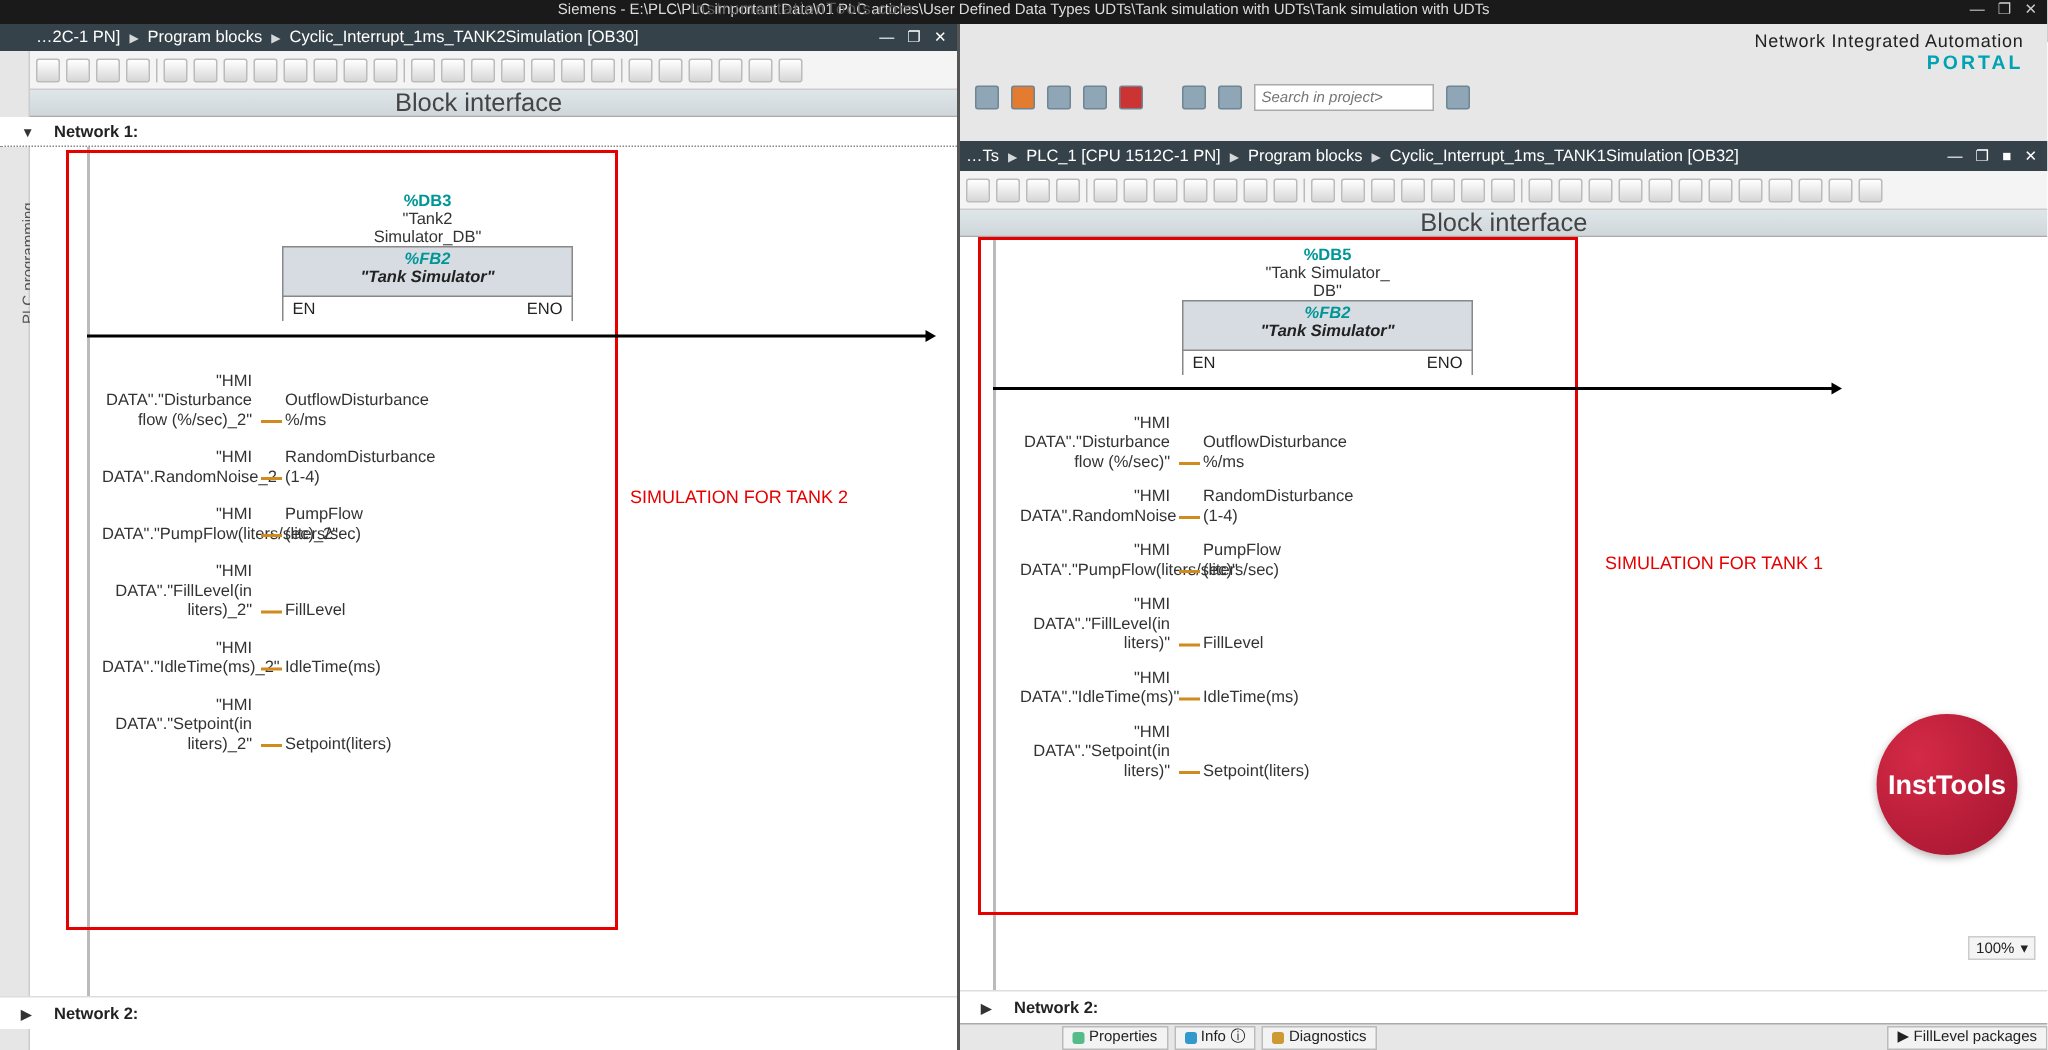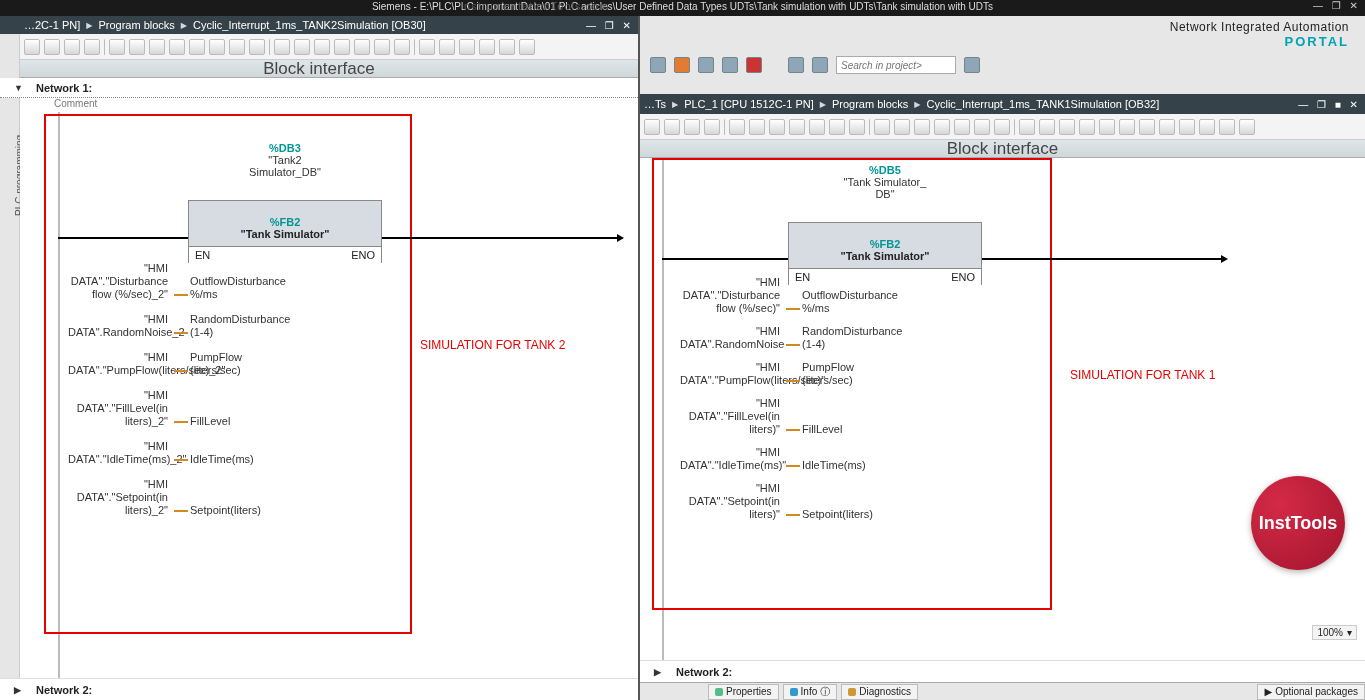--- a/index.html
+++ b/index.html
@@ -60,21 +60,21 @@
   .redlabel { position: absolute; color: #e60000; font-size: 12px; white-space: nowrap; }
   .left  .redlabel { left: 400px; top: 226px; }
   .right .redlabel { left: 430px; top: 210px; }
   
   
   .call { position: absolute; font-size: 11px; text-align: center; }
   .left  .call { left: 168px; top: 30px; width: 194px; }
   .right .call { left: 148px; top: 6px;  width: 194px; }
   .db-tag  { color: #009696; font-size: 11px; font-weight: 600; }
   .db-name { color: #333; font-size: 11px; }
-  .fb-box  { margin-top: 22px; background: #d6dce2; border: 1px solid #888; padding: 15px 0 6px; }
+  .fb-box  { margin-top: 0; background: #d6dce2; border: 1px solid #888; padding: 2px 0 6px; font-style: italic; }
   .fb-tag  { color: #009696; font-size: 11px; font-weight: 600; }
   .fb-name { font-weight: 600; }
   .en-row  { display: flex; justify-content: space-between; padding: 2px 6px; font-size: 11px; background: #fff; border-left: 1px solid #888; border-right: 1px solid #888; }
   
   
   .enwire { position: absolute; height: 2px; background: #000; }
   .left  .enwire  { top: 125px; left: 38px;  width: 560px; }
   .right .enwire  { top: 100px; left: 22px;  width: 560px; }
   .enwire::after { content:""; position:absolute; right:-6px; top:-3px; border-left:7px solid #000; border-top:4px solid transparent; border-bottom:4px solid transparent; }
   
@@ -166,21 +166,20 @@
     </div>
 
     <div class="blockif">
       <span>Block interface</span>
       <br><span class="tri"></span>
     </div>
 
     <div class="net-head">
       <span>Network 1:</span>
     </div>
-    <div class="comment-line">Comment</div>
 
     <div class="editor" style="margin-left:20px;">
       <div class="rail"></div>
       <div class="redbox"></div>
       <div class="redlabel">SIMULATION FOR TANK 2</div>
       <div class="enwire"></div>
 
       <div class="call">
         <div class="db-tag">%DB3</div>
         <div class="db-name">"Tank2</div>
@@ -379,21 +378,21 @@
           <span>Info</span> 
           <span>ⓘ</span>
         </div>
       <div class="btab">
           <span class="dot" style="background:#c93"></span>
           <span>Diagnostics</span>
         </div>
       <div style="flex:1"></div>
       <div class="btab">
           <span>▶</span> 
-          <span>Optional packages</span>
+          <span>FillLevel packages</span>
         </div>
     </div>
 
     <div class="stamp">
       <span>Inst</span>
       <span>Tools</span>
     </div>
   </div>
 </div>
 

